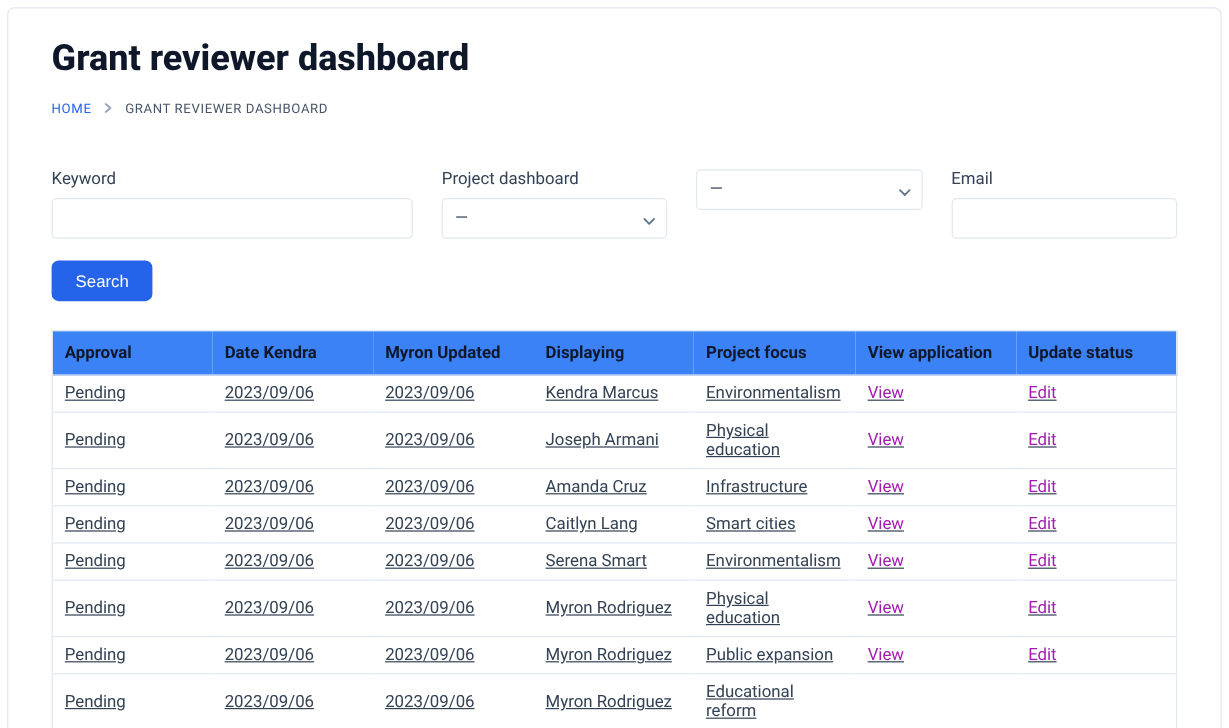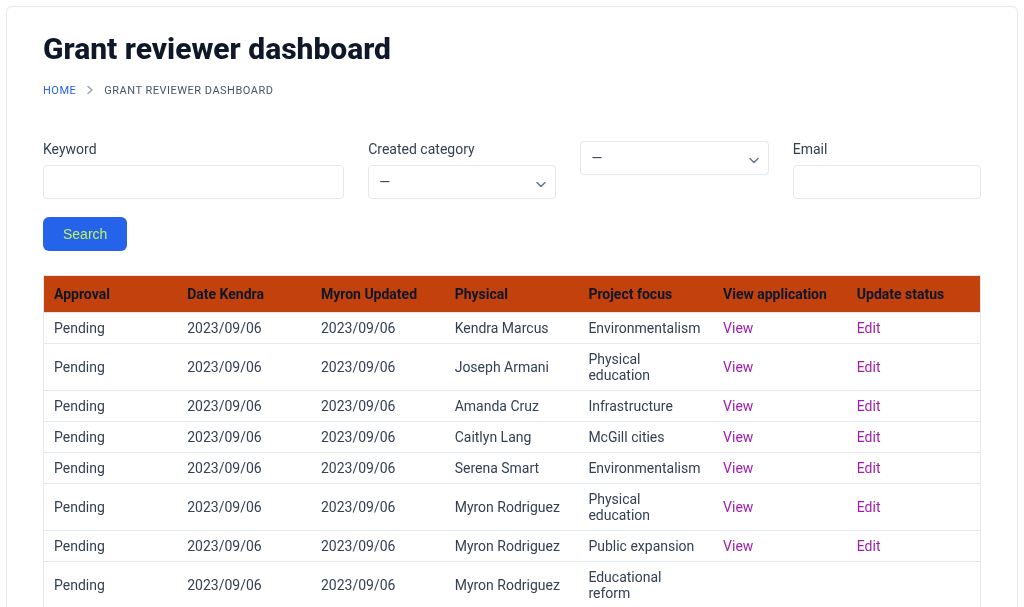--- a/index.html
+++ b/index.html
@@ -95,21 +95,21 @@
     .select-caret {
       position: absolute;
       right: 10px;
       top: 50%;
       transform: translateY(-50%);
       pointer-events: none;
       color: #64748b;
     }
     .search-btn {
       background: #2563eb;
-      color: #bef264;
+      color: #ffffff;
       border: none;
       border-radius: 6px;
       padding: 9px 20px;
       font-size: 14px;
       font-weight: 500;
       cursor: pointer;
       margin-bottom: 24px;
     }
     .count-text {
       font-size: 15px;
@@ -121,26 +121,27 @@
       border-collapse: collapse;
       border: 1px solid #e2e8f0;
       font-size: 14px;
     }
     table.data-table th {
       text-align: left;
       font-weight: 700;
       color: #0f172a;
       padding: 10px 10px;
       border-bottom: 1px solid #e2e8f0;
-      background: #c2410c;
+      background: #3b82f6;
     }
     table.data-table td {
       padding: 7px 10px;
       border-bottom: 1px solid #e2e8f0;
       color: #334155;
+      text-decoration: underline;
     }
     table.data-table tr:last-child td {
       border-bottom: none;
     }
     .link {
       color: #a21caf;
       text-decoration: none;
       cursor: pointer;
     }
     .col-approval { width: 14%; }
@@ -167,21 +168,21 @@
     </span>
     <span class="current">GRANT REVIEWER DASHBOARD</span>
   </nav>
 
   <div class="filters-row">
     <div class="filter-group kg">
       <label class="filter-label">Keyword</label>
       <input class="text-input" type="text" value="" style="">
     </div>
     <div class="filter-group">
-      <label class="filter-label">Created category</label>
+      <label class="filter-label">Project dashboard</label>
       <div class="select-wrap">
         <div class="select-display">—</div>
         <span class="select-caret">
           <svg width="10" height="6" viewBox="0 0 10 6" fill="none">
               <path d="M1 1 L5 5 L9 1" stroke="currentColor" stroke-width="1.5" stroke-linecap="round" stroke-linejoin="round"></path>
             </svg>
         </span>
       </div>
     </div>
     <div class="filter-group">
@@ -202,21 +203,21 @@
 
   <button class="search-btn">Search</button>
 
 
   <table class="data-table">
     <thead>
       <tr>
         <th class="col-approval">Approval</th>
         <th class="col-created">Date Kendra</th>
         <th class="col-updated">Myron Updated</th>
-        <th class="col-applicant">Physical</th>
+        <th class="col-applicant">Displaying</th>
         <th class="col-focus">Project focus</th>
         <th class="col-view">View application</th>
         <th class="col-update">Update status</th>
       </tr>
     </thead>
     <tbody id="table-body">
         <tr>
           <td>Pending</td>
           <td>2023/09/06</td>
           <td>2023/09/06</td>
@@ -241,21 +242,21 @@
           <td>Amanda Cruz</td>
           <td>Infrastructure</td>
           <td><a class="link" href="#">View</a></td>
           <td><a class="link" href="#">Edit</a></td>
         </tr>
         <tr>
           <td>Pending</td>
           <td>2023/09/06</td>
           <td>2023/09/06</td>
           <td>Caitlyn Lang</td>
-          <td>McGill cities</td>
+          <td>Smart cities</td>
           <td><a class="link" href="#">View</a></td>
           <td><a class="link" href="#">Edit</a></td>
         </tr>
         <tr>
           <td>Pending</td>
           <td>2023/09/06</td>
           <td>2023/09/06</td>
           <td>Serena Smart</td>
           <td>Environmentalism</td>
           <td><a class="link" href="#">View</a></td>

